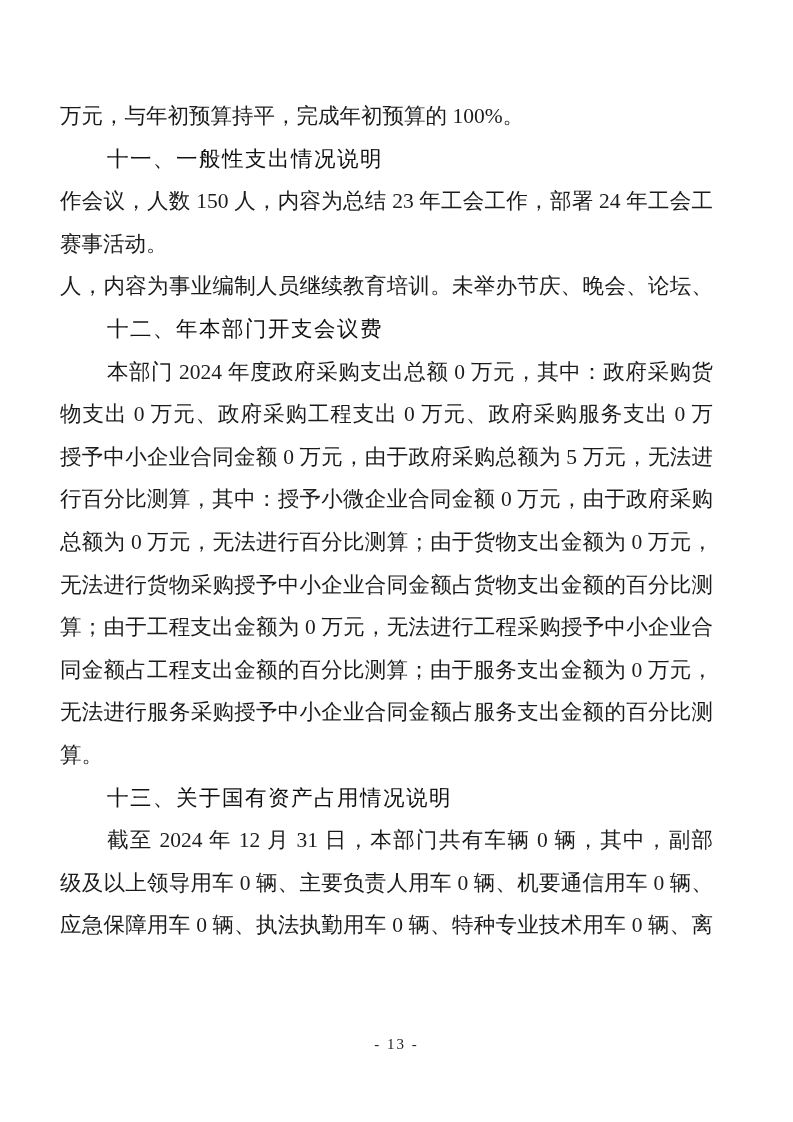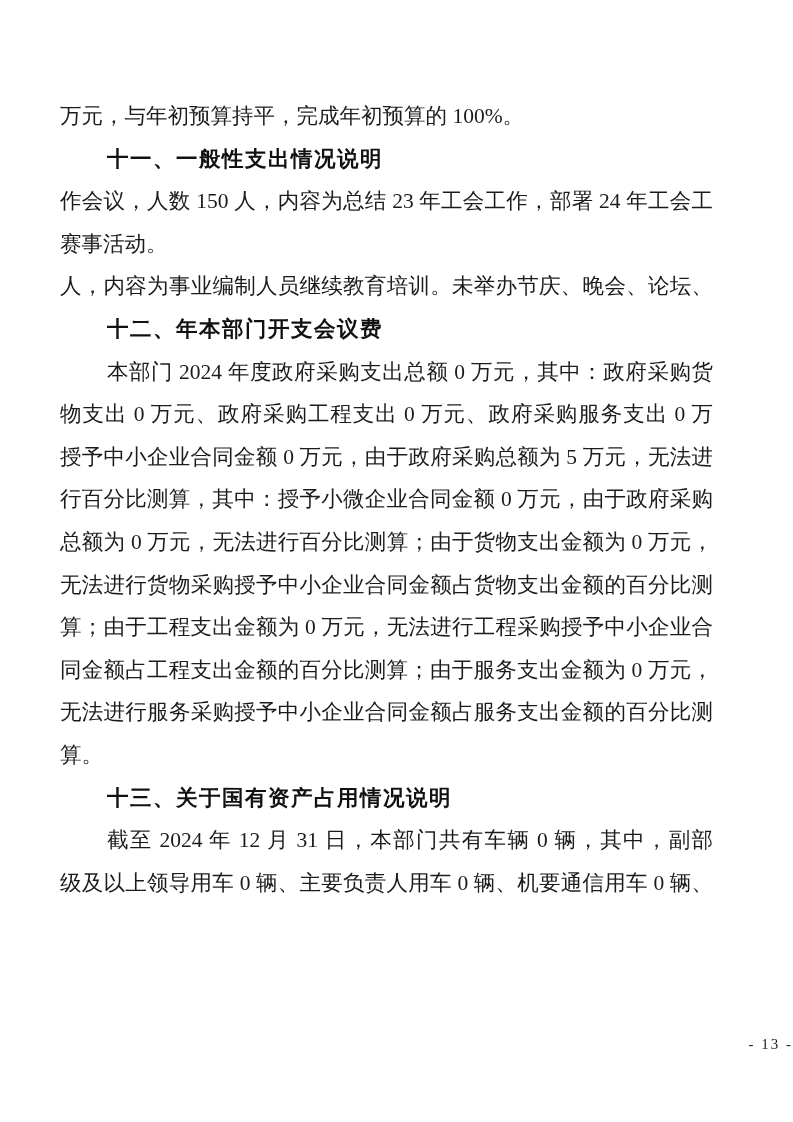--- a/index.html
+++ b/index.html
@@ -25,35 +25,35 @@
     height: 42.6px;
     text-align: justify;
     text-align-last: justify;
     overflow: hidden;
   }
   .line.first { text-indent: 47px; }
   .line.last  { text-align-last: left; }
   .heading {
     margin: 0;
     font-family: "Liberation Sans", "DejaVu Sans", sans-serif;
-    font-weight: 700;
+    font-weight: 400;
     font-size: 21.5px;
     line-height: 42.6px;
     height: 42.6px;
     text-indent: 47px;
     letter-spacing: 1.5px;
     color: #111111;
     text-align: left;
   }
   .footer {
     position: absolute;
     left: 0;
     right: 0;
     top: 1036px;
-    text-align: right;
+    text-align: center;
     font-size: 15px;
     letter-spacing: 2px;
     color: #222222;
   }
 </style>
 </head>
 <body>
 
 <div class="page">
   <main class="content">
@@ -69,17 +69,18 @@
       <div class="line">行百分比测算，其中：授予小微企业合同金额 0 万元，由于政府采购</div>
       <div class="line">总额为 0 万元，无法进行百分比测算；由于货物支出金额为 0 万元，</div>
       <div class="line">无法进行货物采购授予中小企业合同金额占货物支出金额的百分比测</div>
       <div class="line">算；由于工程支出金额为 0 万元，无法进行工程采购授予中小企业合</div>
       <div class="line">同金额占工程支出金额的百分比测算；由于服务支出金额为 0 万元，</div>
       <div class="line">无法进行服务采购授予中小企业合同金额占服务支出金额的百分比测</div>
       <div class="line last">算。</div>
       <h2 class="heading">十三、关于国有资产占用情况说明</h2>
       <div class="line first">截至 2024 年 12 月 31 日，本部门共有车辆 0 辆，其中，副部（省）</div>
       <div class="line">级及以上领导用车 0 辆、主要负责人用车 0 辆、机要通信用车 0 辆、</div>
+      <div class="line">应急保障用车 0 辆、执法执勤用车 0 辆、特种专业技术用车 0 辆、离</div>
     </main>
   <footer class="footer">
     <span>- 13 -</span>
   </footer>
 </div>
 
 </body></html>

